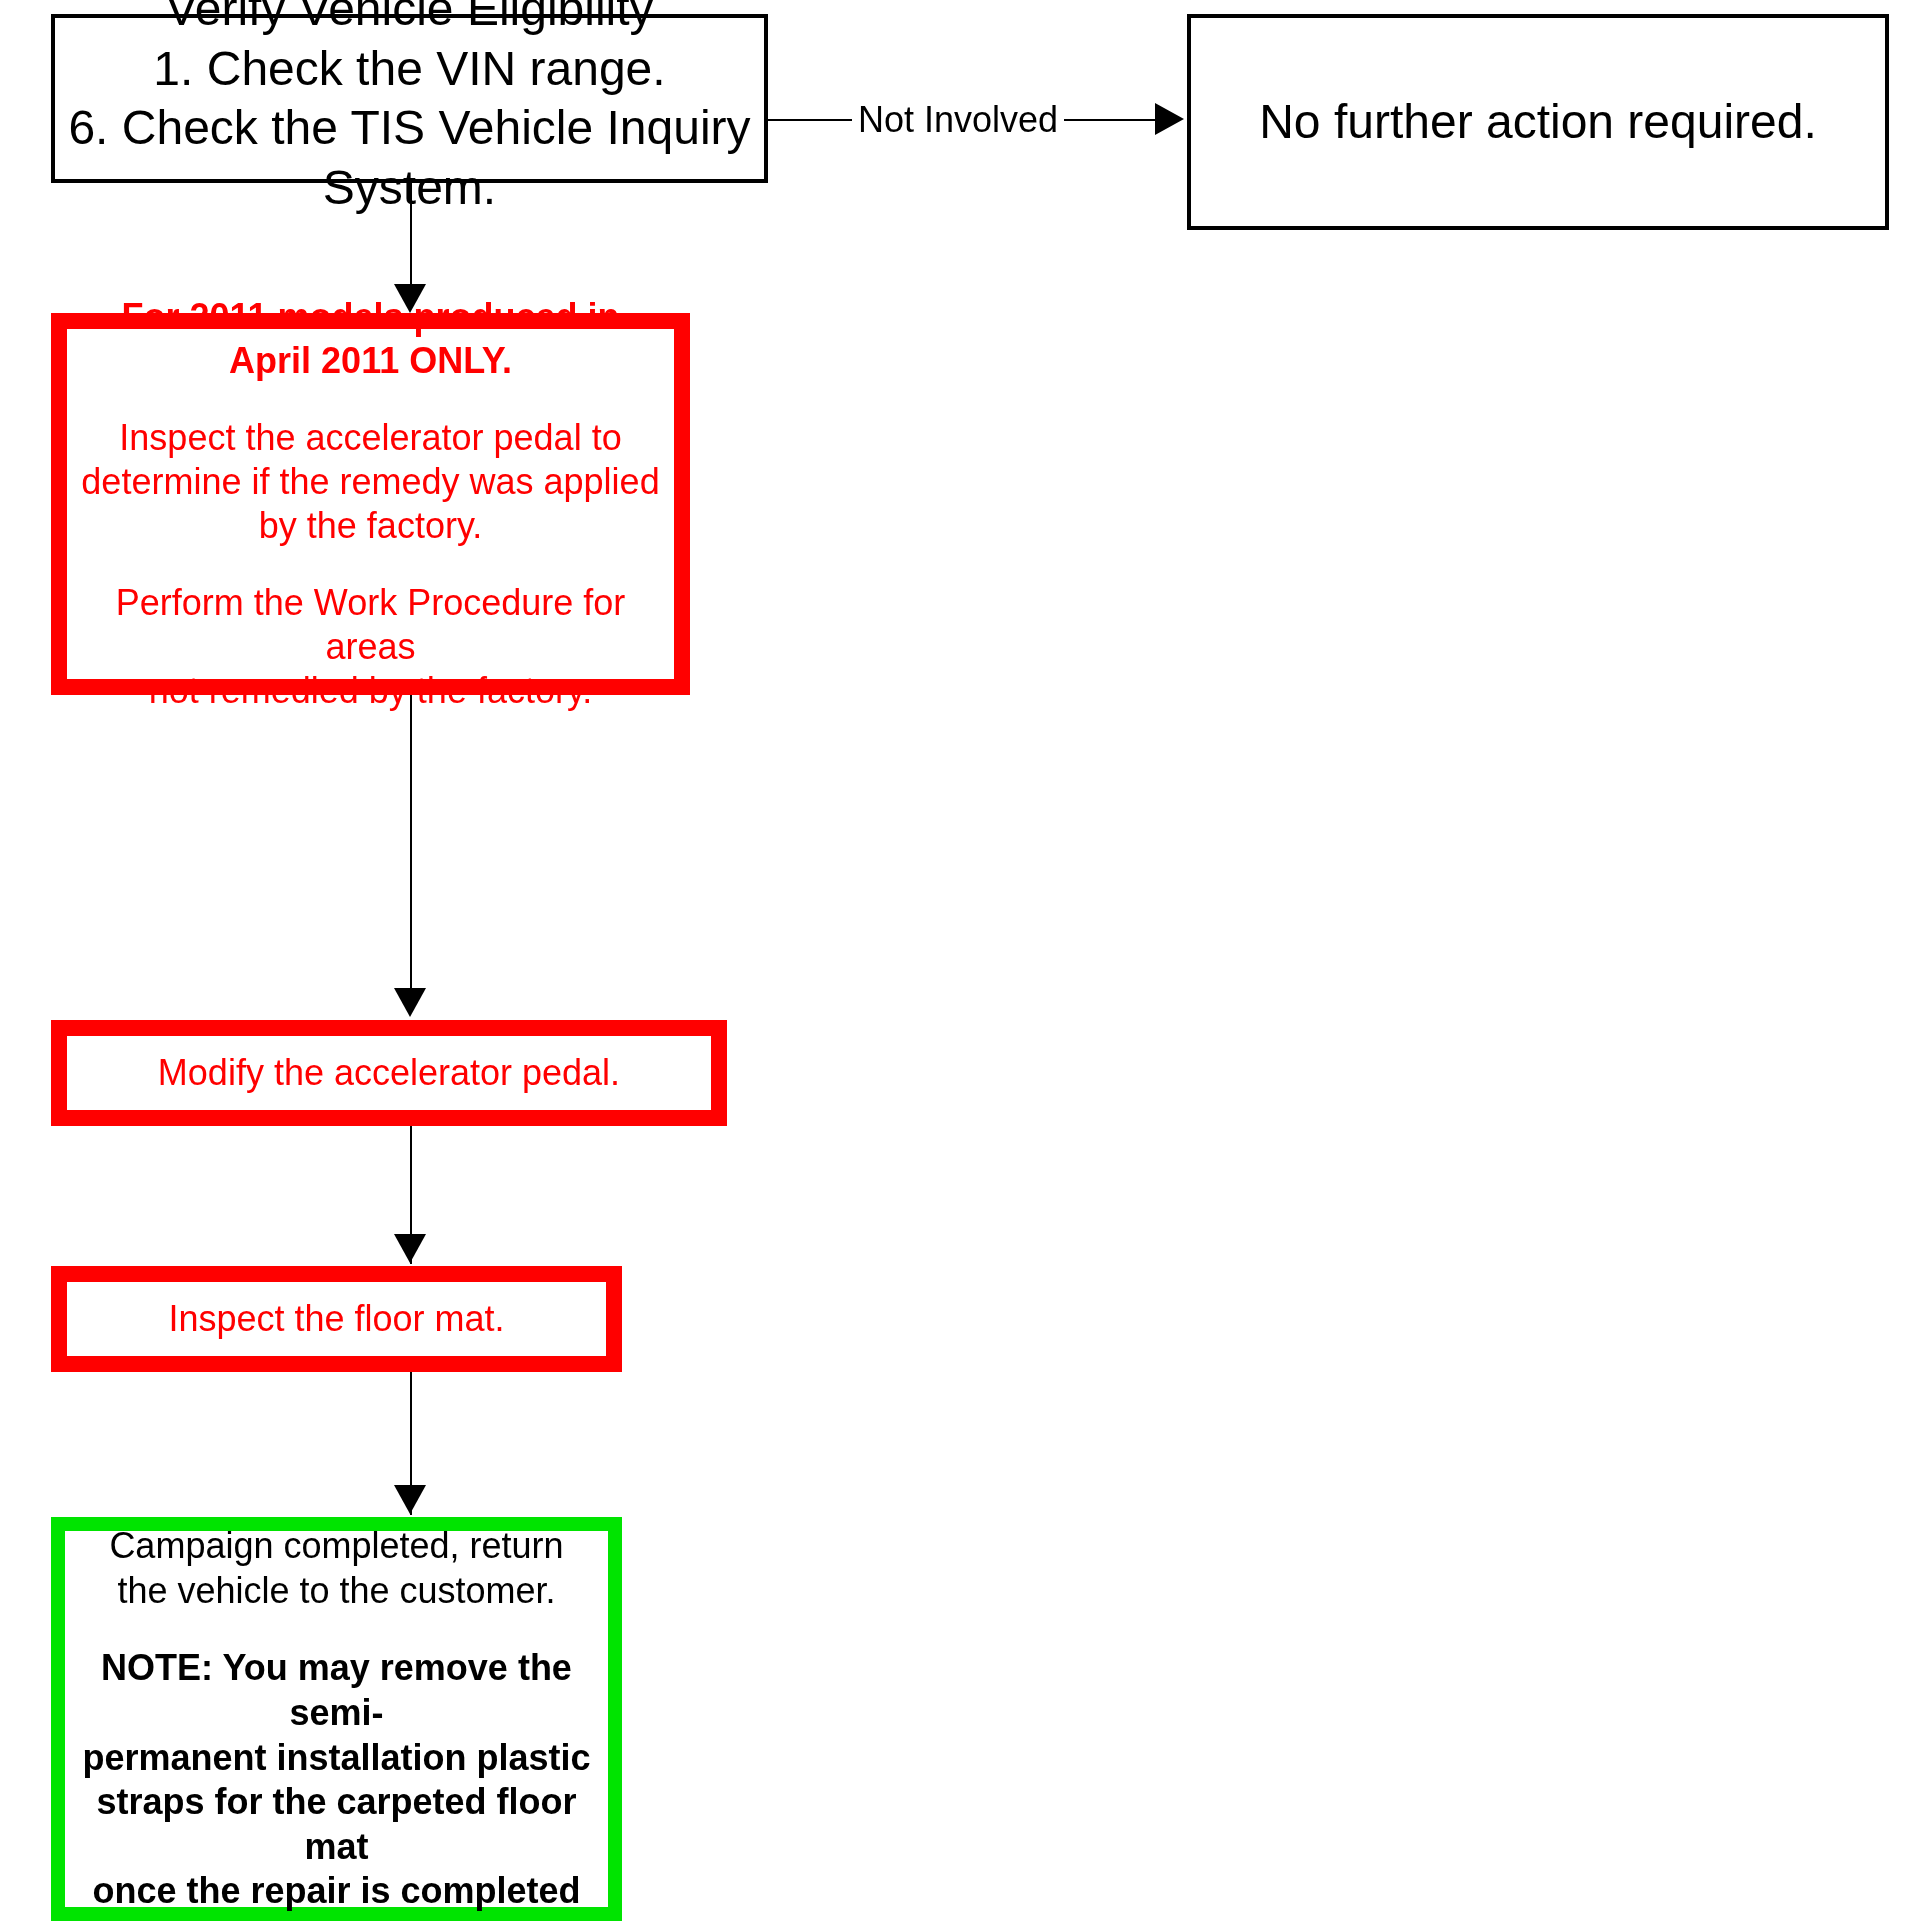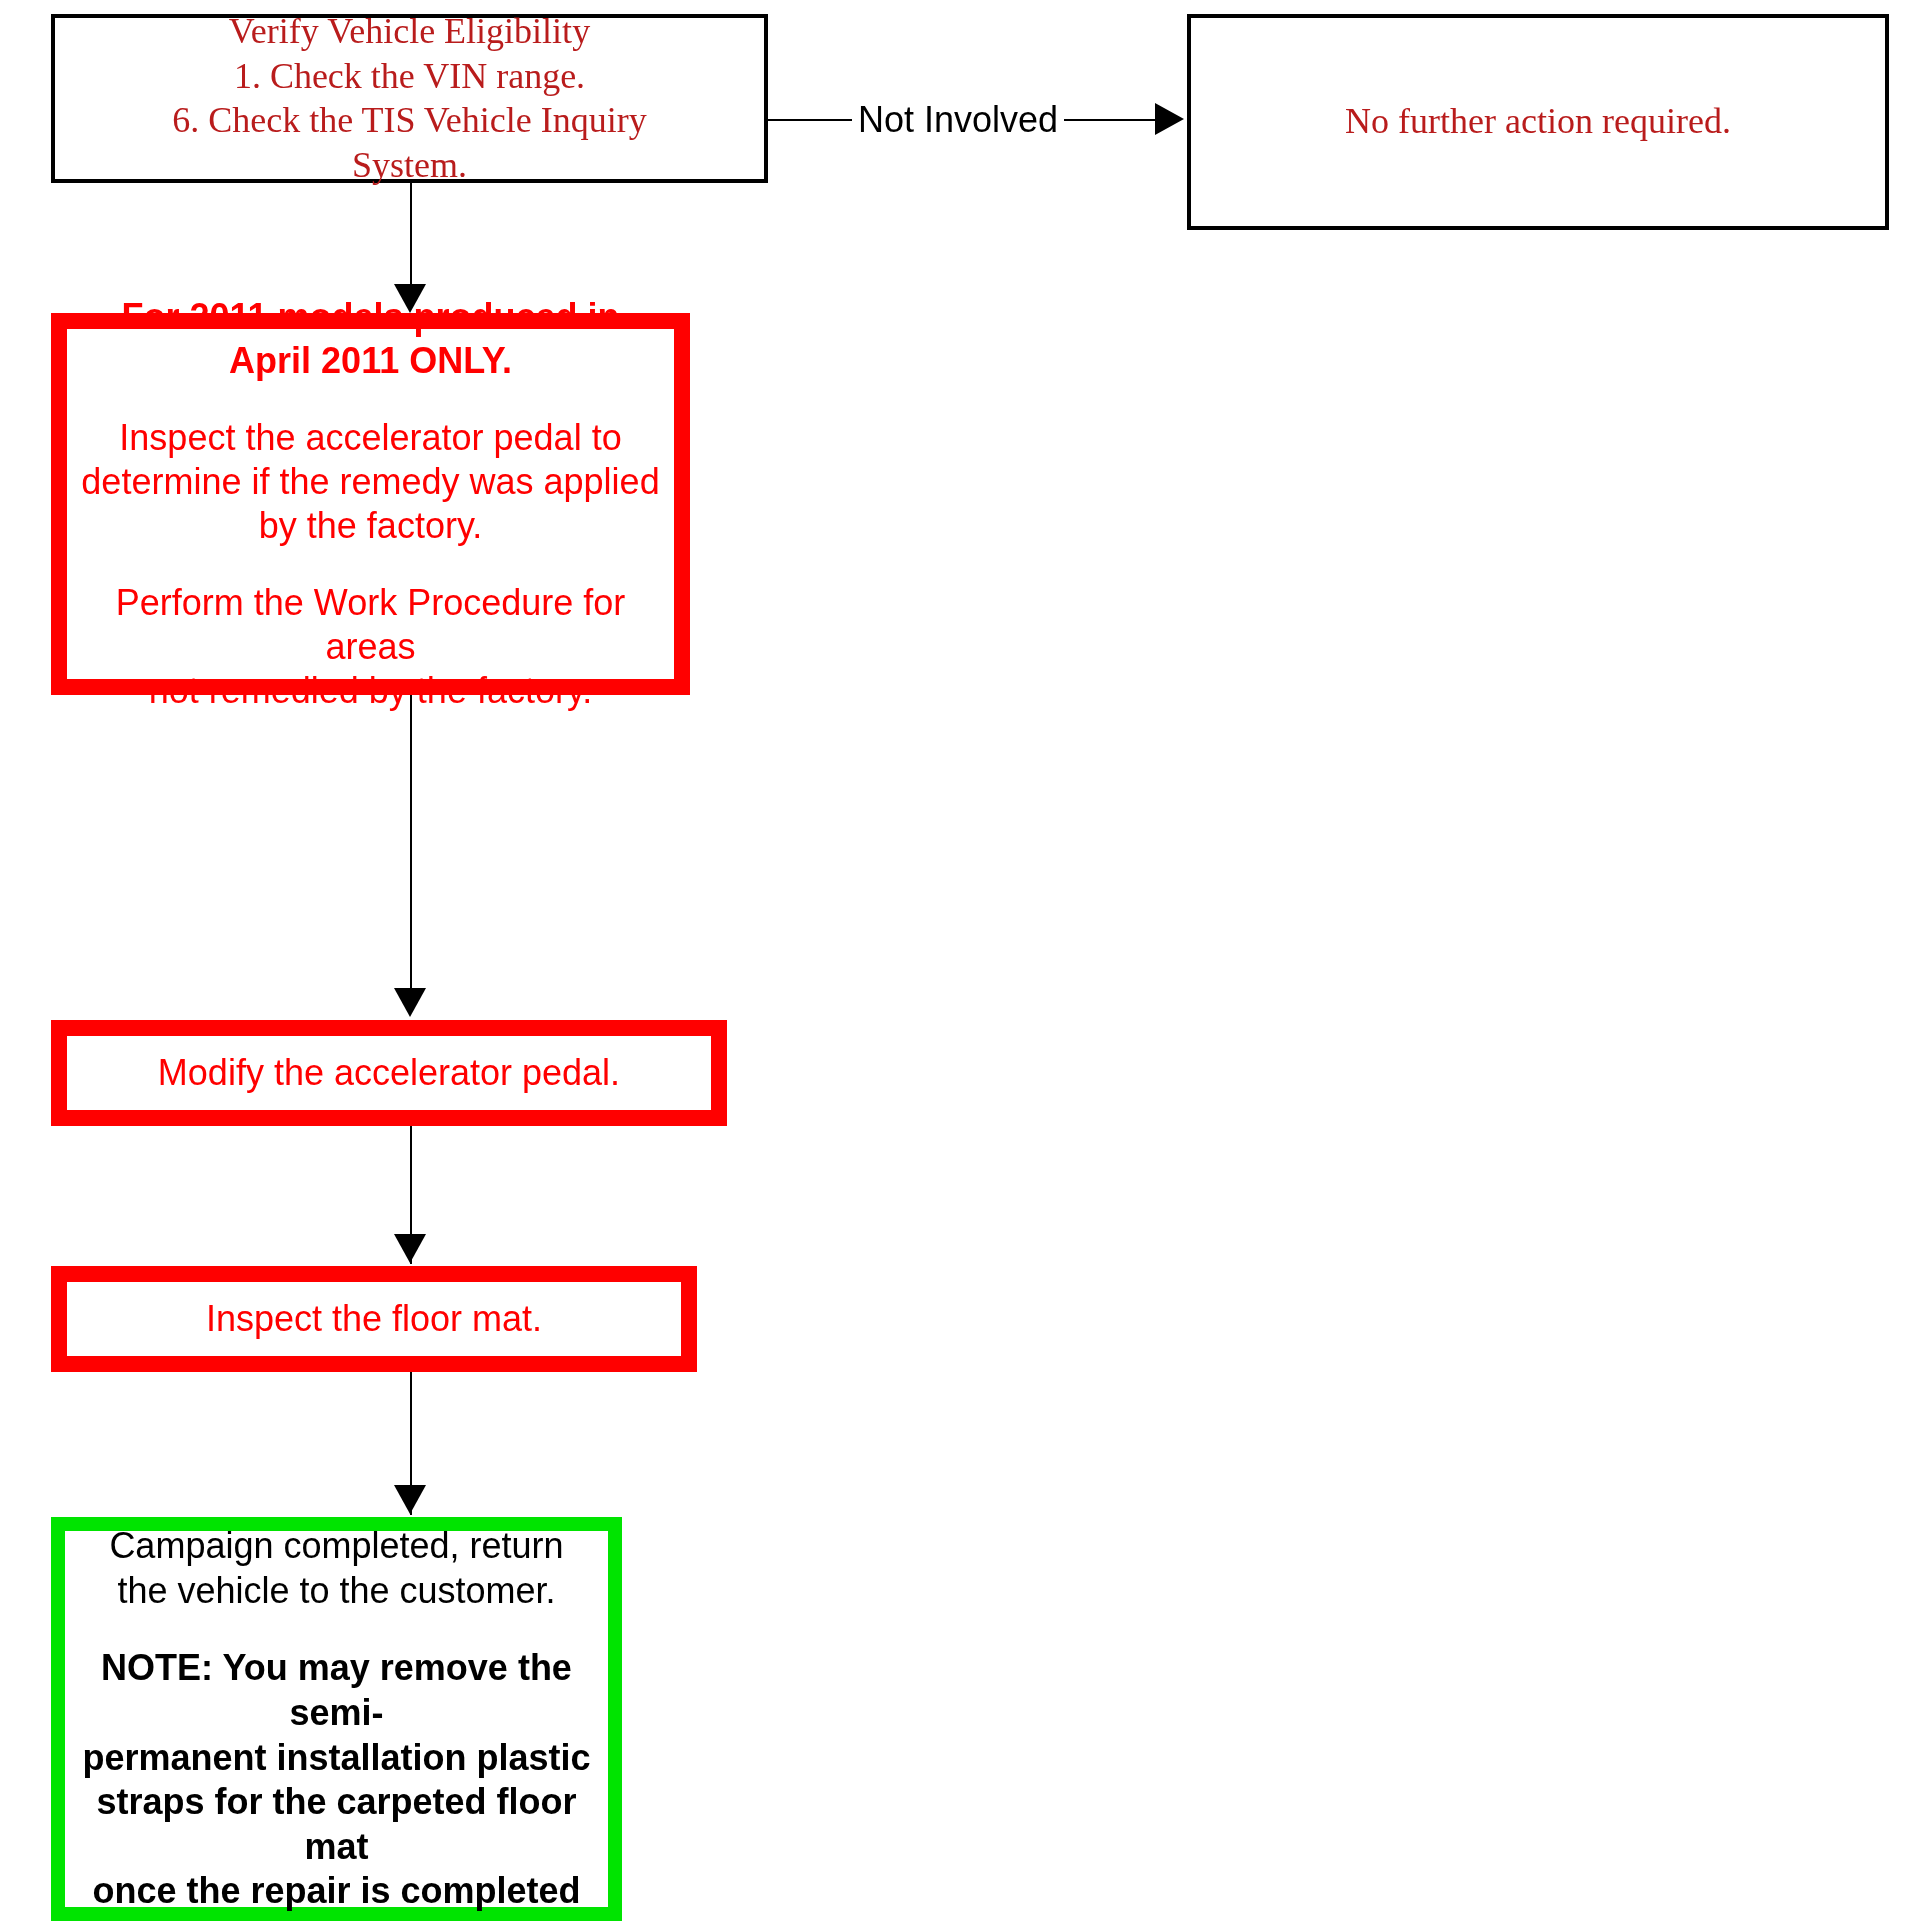--- a/index.html
+++ b/index.html
@@ -28,24 +28,23 @@
     align-items: center;
     justify-content: center;
     text-align: center;
     background: #ffffff;
   }
   .node .line { display: block; }
 
   
   .node-plain {
     border: 4.9px solid #000000;
-    color: #b91c1c;
-    font-size: 36px;
+    color: #000000;
+    font-size: 48px;
     line-height: 1.24;
-    font-family: Liberation Serif, serif;
   }
 
   
   .node-red {
     border: 16.7px solid #ff0000;
     color: #ff0000;
     font-size: 36px;
     line-height: 1.22;
   }
 
@@ -141,21 +140,21 @@
   <div class="arrow-down" style="left:394px; top:988px;"></div>
   <div class="conn-v" style="left:410px; top:788px; height:207px;"></div>
 
   <div class="node node-red" style="left:51px; top:1020px; width:676px; height:106px;">
     <span class="line">Modify the accelerator pedal.</span>
   </div>
 
   <div class="conn-v" style="left:410px; top:1126px; height:138px;"></div>
   <div class="arrow-down" style="left:394px; top:1234px;"></div>
 
-  <div class="node node-red" style="left:51px; top:1266px; width:646px; height:106px;align-items:center;">
+  <div class="node node-red" style="left:51px; top:1266px; width:571px; height:106px;align-items:center;">
     <span class="line">Inspect the floor mat.</span>
   </div>
 
   <div class="conn-v" style="left:410px; top:1372px; height:143px;"></div>
   <div class="arrow-down" style="left:394px; top:1485px;"></div>
 
   <div class="node node-green" style="left:51px; top:1517px; width:571px; height:404px;">
     <p class="para">
       <span class="line">Campaign completed, return</span>
       <span class="line">the vehicle to the customer.</span>

